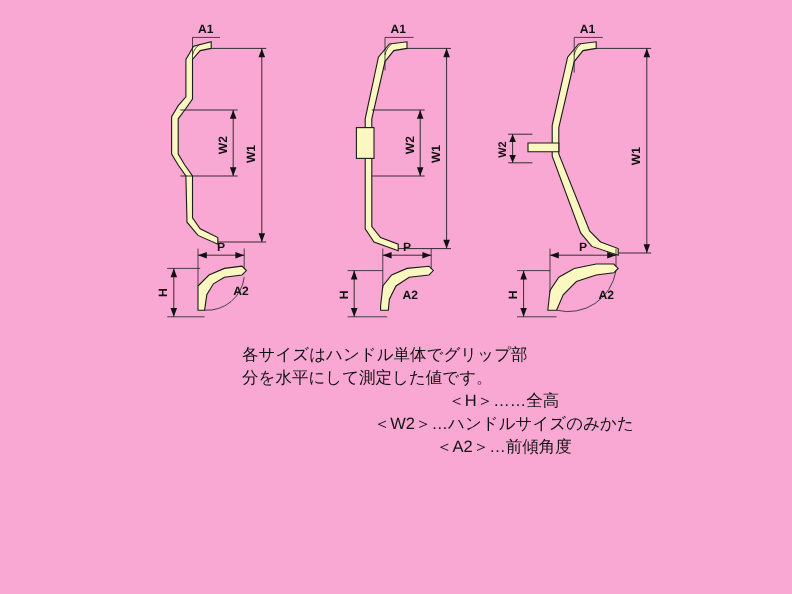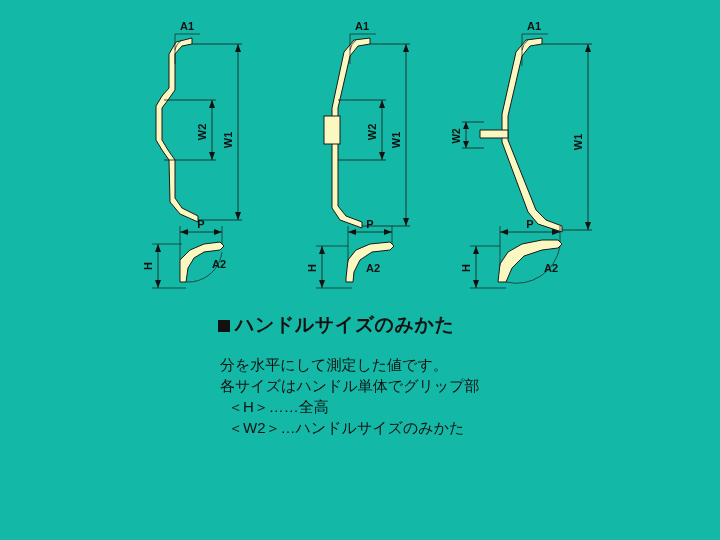--- a/index.html
+++ b/index.html
@@ -5,21 +5,21 @@
   html,body{margin:0;padding:0;}
   body{
     width:720px;height:540px;
     background:#ffffff;
     font-family:"Liberation Sans", sans-serif;
     overflow:hidden;
   }
   #page{
     position:relative;
     width:720px;height:540px;
-    background:#14b8a6;
+    background:#f9a8d4;
     overflow:hidden;
   }
   .diagram-area{
     position:absolute;left:0;top:0;width:720px;height:300px;
   }
   svg.fig{position:absolute;top:0;left:0;}
   .tube{stroke:#1a1a1a;stroke-width:1;fill:#faf7c0;}
   .dim{stroke:#1a1a1a;stroke-width:0.8;fill:none;}
   .thin{stroke:#1a1a1a;stroke-width:0.7;fill:none;}
   text.lbl{
@@ -60,20 +60,21 @@
     padding-left:2px;
     white-space:nowrap;
   }
   .legend-line{
     font-size:15px;
     color:#111111;
     line-height:21px;
     margin:0;
     padding-left:10px;
     white-space:nowrap;
+    text-align:center;
   }
 </style>
 </head>
 <body>
 
 <div id="page">
 
   <div class="diagram-area">
 
     <svg class="fig" width="260" height="300" style="left:120px;top:20px;">
@@ -234,22 +235,20 @@
         <text class="lbl" x="20" y="248" transform="rotate(-90 20,248)" text-anchor="middle">H</text>
       </g>
       <g>
         <text class="lbl" x="94" y="252">A2</text>
       </g>
     </svg>
 
   </div>
 
   <div class="text-block">
-    <div class="heading">
-      <span class="sq"></span><span>ハンドルサイズのみかた</span>
-    </div>
+    <p class="body-line">各サイズはハンドル単体でグリップ部</p>
     <p class="body-line">分を水平にして測定した値です。</p>
-    <p class="body-line">各サイズはハンドル単体でグリップ部</p>
     <p class="legend-line">＜H＞……全高</p>
     <p class="legend-line">＜W2＞…ハンドルサイズのみかた</p>
+    <p class="legend-line">＜A2＞…前傾角度</p>
   </div>
 
 </div>
 
 </body></html>

